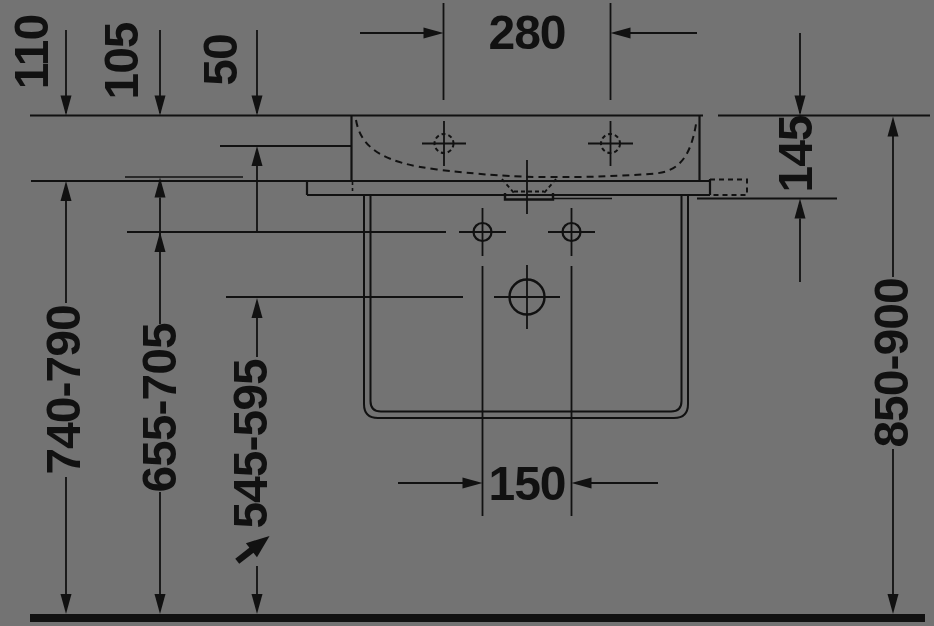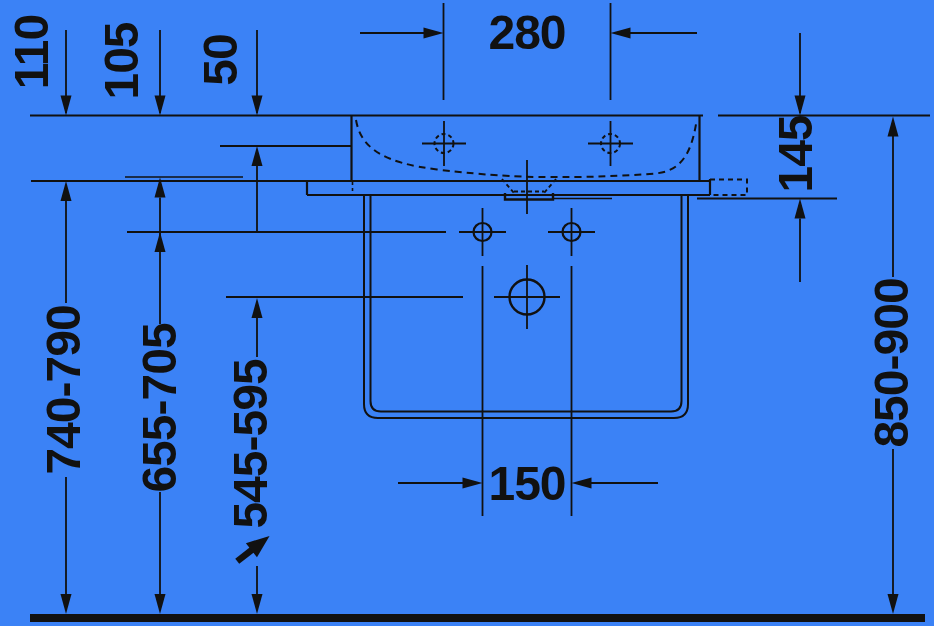--- a/index.html
+++ b/index.html
@@ -1,19 +1,19 @@
 <!DOCTYPE html>
 <html><head>
 <meta charset="utf-8">
 <style>
   html, body { margin: 0; padding: 0; background: #ffffff; }
   .stage {
     position: relative;
     width: 934px; height: 626px;
-    background: #3b82f6;
+    background: #737373;
     font-family: "Liberation Sans", sans-serif;
   }
   svg { display: block; }
   text.dim {
     font-family: "Liberation Sans", sans-serif;
     font-size: 48px;
     font-weight: bold;
     fill: #111111;
     text-anchor: middle;
     dominant-baseline: central;

